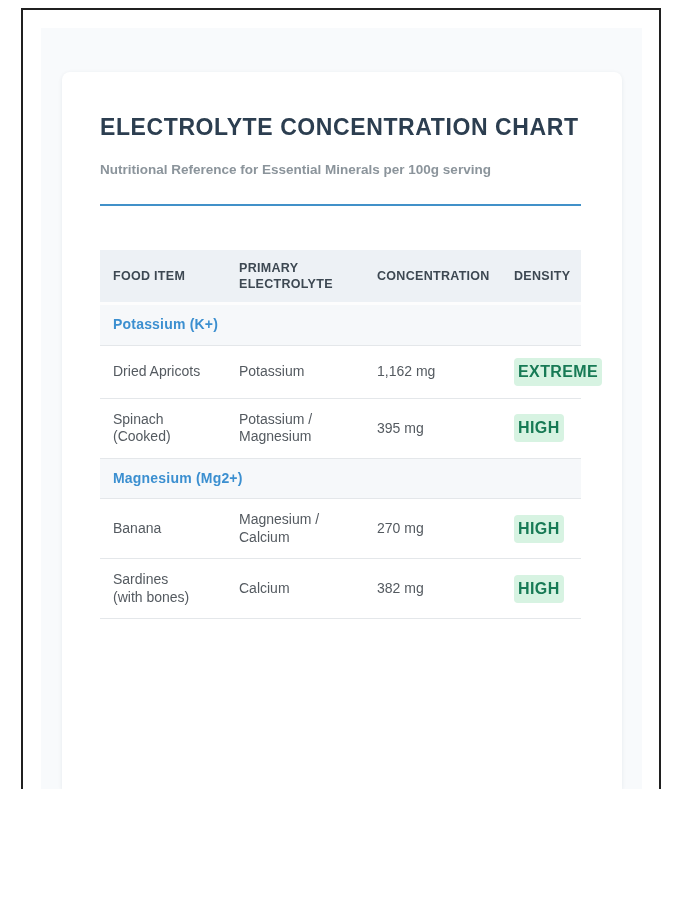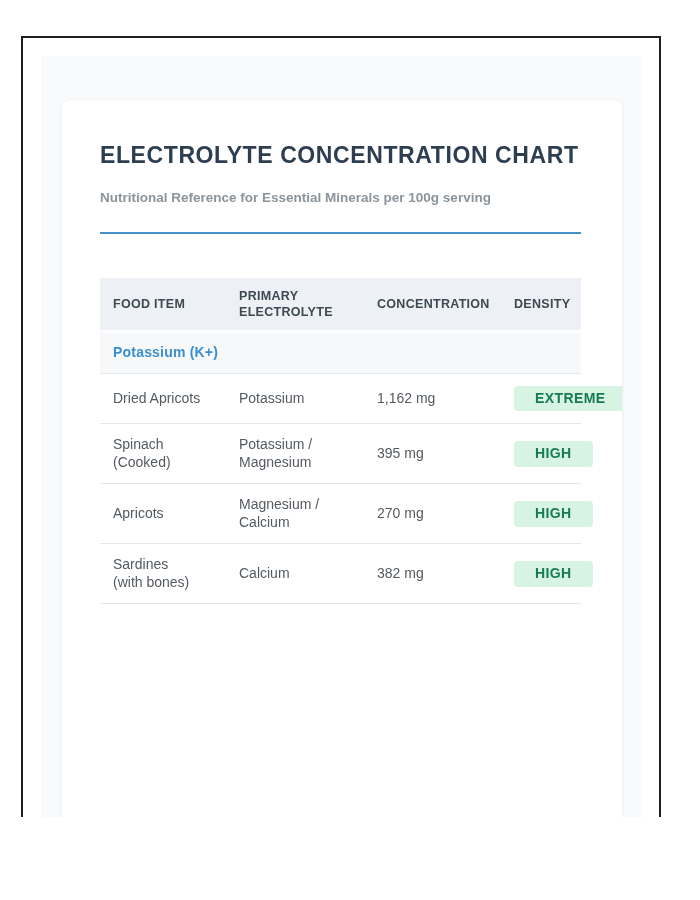--- a/index.html
+++ b/index.html
@@ -5,21 +5,21 @@
   * { margin: 0; padding: 0; box-sizing: border-box; }
   html, body {
     width: 700px; height: 900px;
     background: #ffffff;
     font-family: "Liberation Sans", sans-serif;
     position: relative;
     overflow: hidden;
   }
   .frame {
     position: absolute;
-    left: 21px; top: 36px;
+    left: 21px; top: 8px;
     width: 640px; height: 781px;
     border: 2px solid #202020;
     border-bottom: none;
     background: #ffffff;
     padding: 18px 17px 0 18px;
     overflow: hidden;
   }
   .panel {
     width: 100%; height: 100%;
     background: #f8fafc;
@@ -90,23 +90,23 @@
   tr.section-row td {
     background: #f6f8fa;
     color: var(--accent-blue, #3b8fd0);
     font-weight: 700;
     font-size: 14px;
     padding: 11px 13px;
     letter-spacing: 0.2px;
   }
   .badge {
     display: inline-block;
-    padding: 4px 21px;
+    padding: 4px 4px;
     border-radius: 4px;
-    font-size: 14px;
+    font-size: 16px;
     font-weight: 700;
     letter-spacing: 0.4px;
     white-space: nowrap;
   }
   .badge.extreme, .badge.high {
     background: var(--badge-green-bg, #d7f3e2);
     color: var(--badge-green-text, #177a55);
   }
   .badge.medium {
     background: var(--badge-yellow-bg, #fbe8a4);
@@ -148,22 +148,25 @@
               <td class="density"><span class="badge extreme">EXTREME</span></td>
             </tr>
             <tr class="data-row">
               <td class="food">Spinach
 (Cooked)</td>
               <td class="electrolyte">Potassium /
 Magnesium</td>
               <td class="concentration">395 mg</td>
               <td class="density"><span class="badge high">HIGH</span></td>
             </tr>
+            <tr class="section-row">
+              <td colspan="4">Magnesium (Mg2+)</td>
+            </tr>
             <tr class="data-row">
-              <td class="food">Apricots</td>
+              <td class="food">Banana</td>
               <td class="electrolyte">Magnesium /
 Calcium</td>
               <td class="concentration">270 mg</td>
               <td class="density"><span class="badge high">HIGH</span></td>
             </tr>
             <tr class="data-row">
               <td class="food">Sardines
 (with bones)</td>
               <td class="electrolyte">Calcium</td>
               <td class="concentration">382 mg</td>

